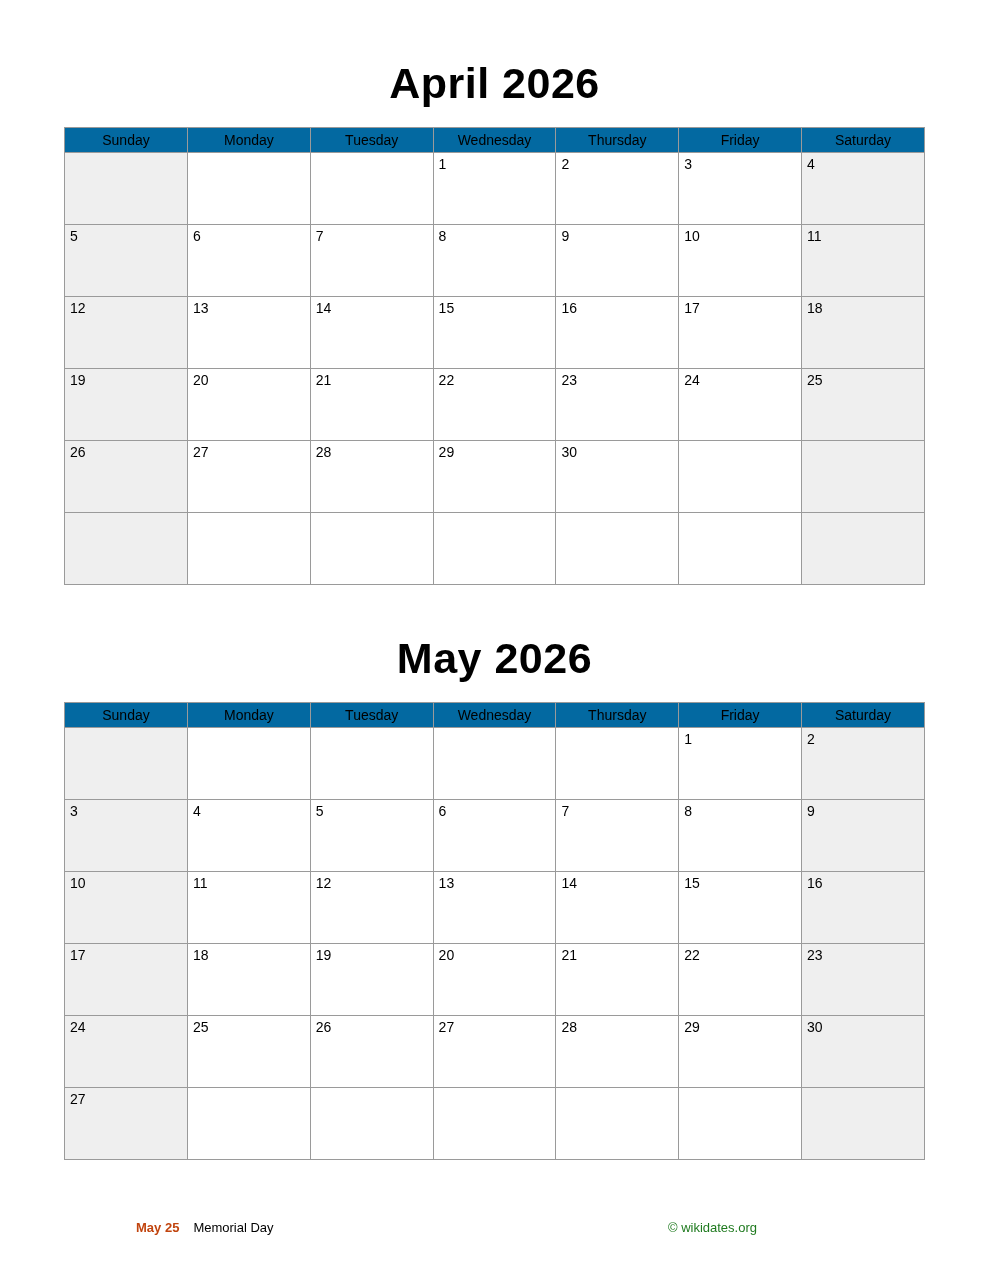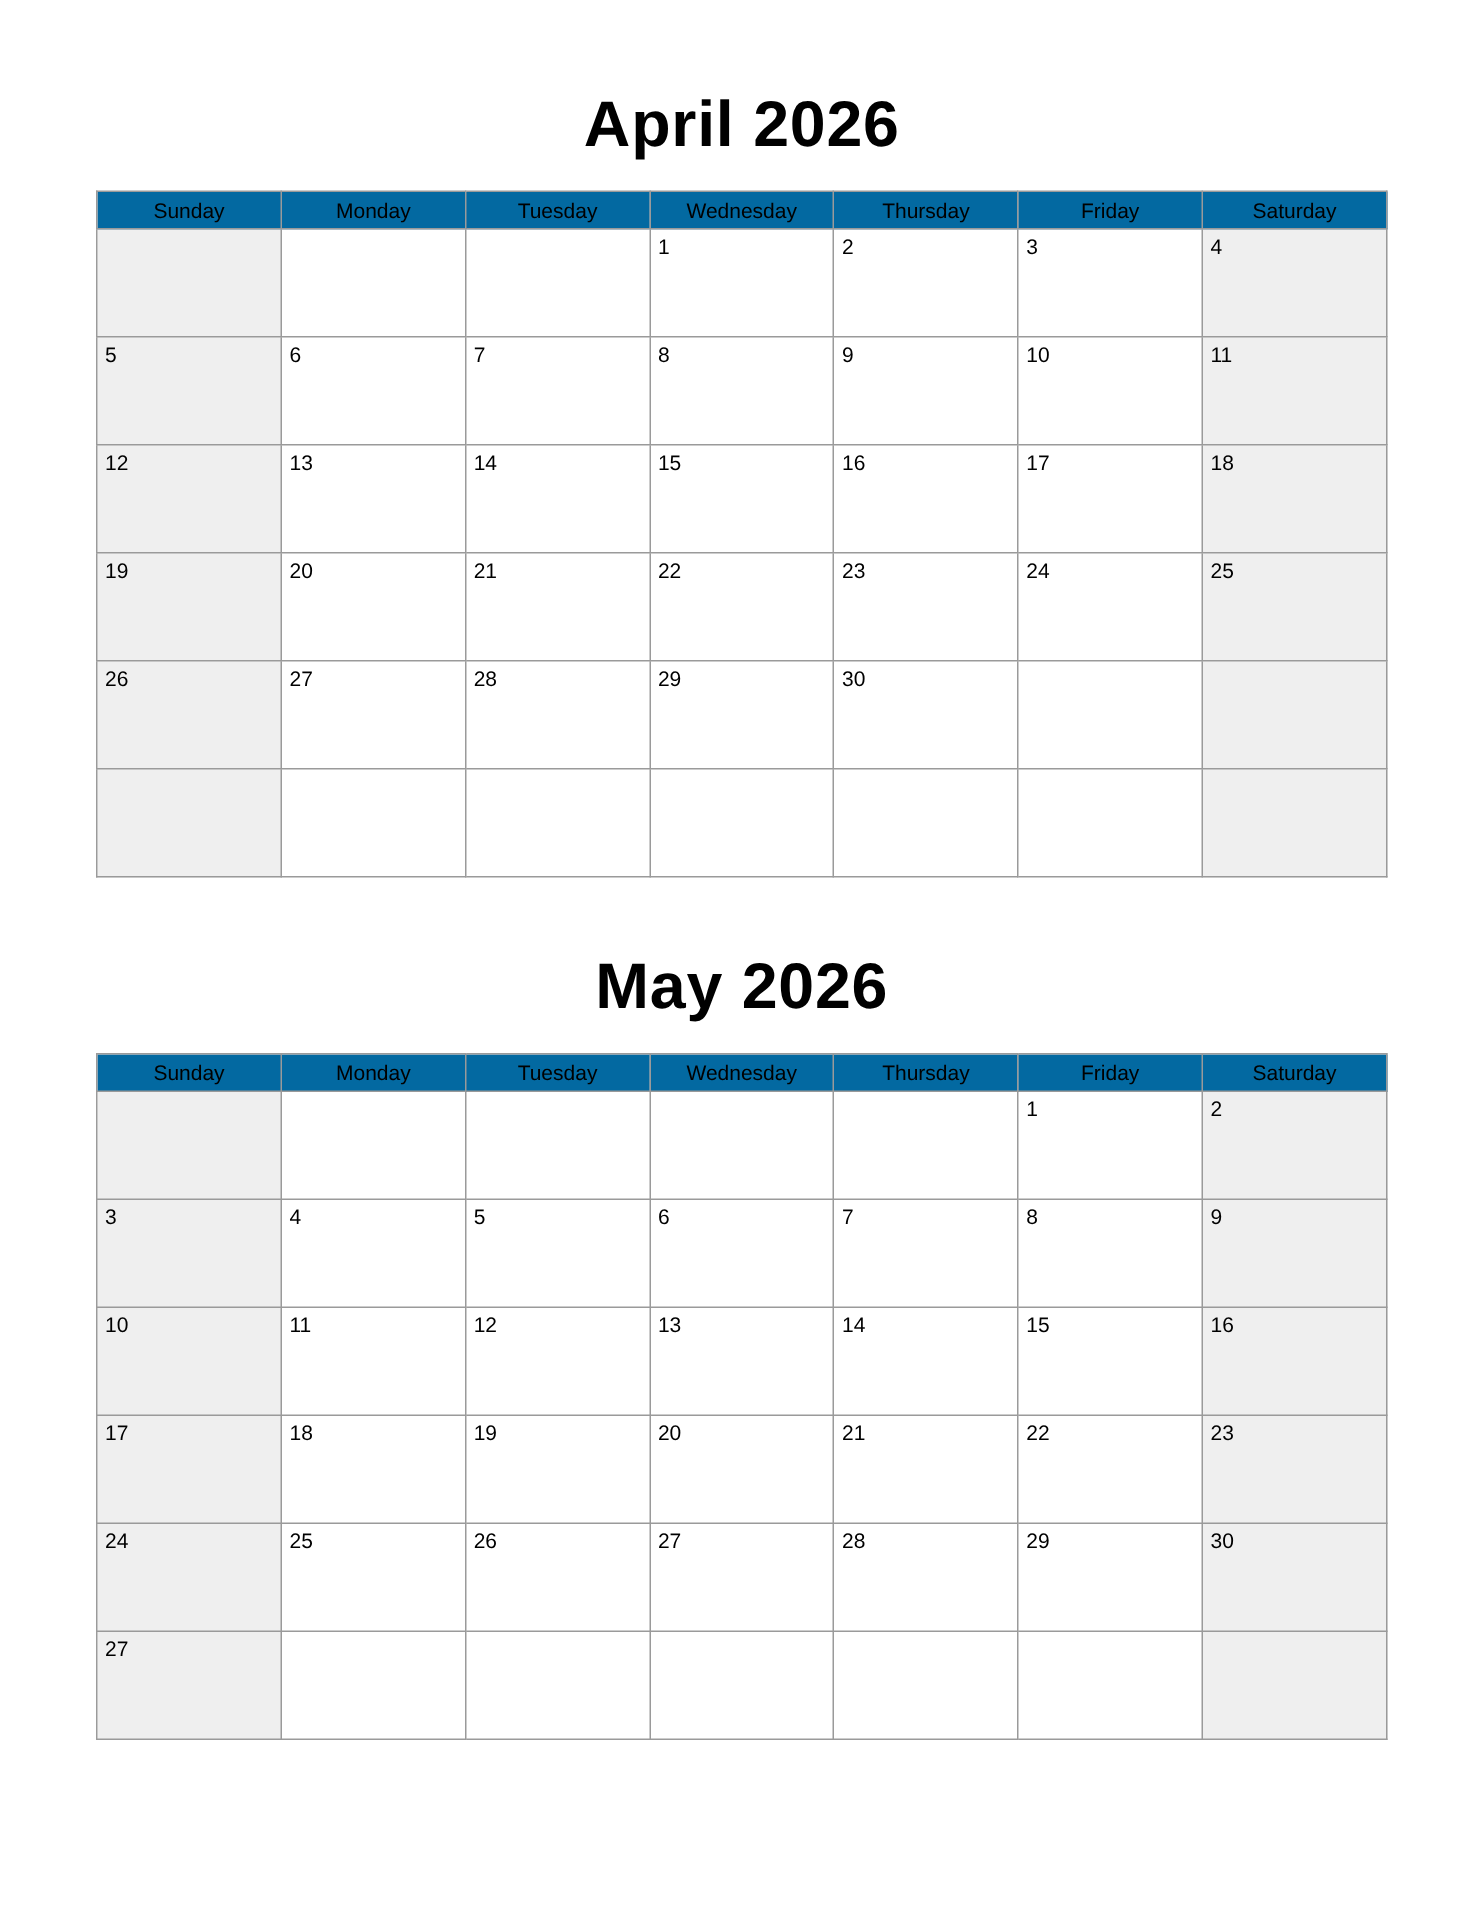--- a/index.html
+++ b/index.html
@@ -260,14 +260,20 @@
           <td></td>
           <td></td>
           <td></td>
           <td></td>
           <td class="shade"></td>
         </tr>
       </tbody>
     </table>
   </div>
 
+  <div class="footer">
+    <div class="holiday-row">
+      <span class="holiday-date">May 25</span><span class="holiday-name">Memorial Day</span>
+    </div>
+    <div class="credit">© wikidates.org</div>
+  </div>
 
 </div>
 
 </body></html>

